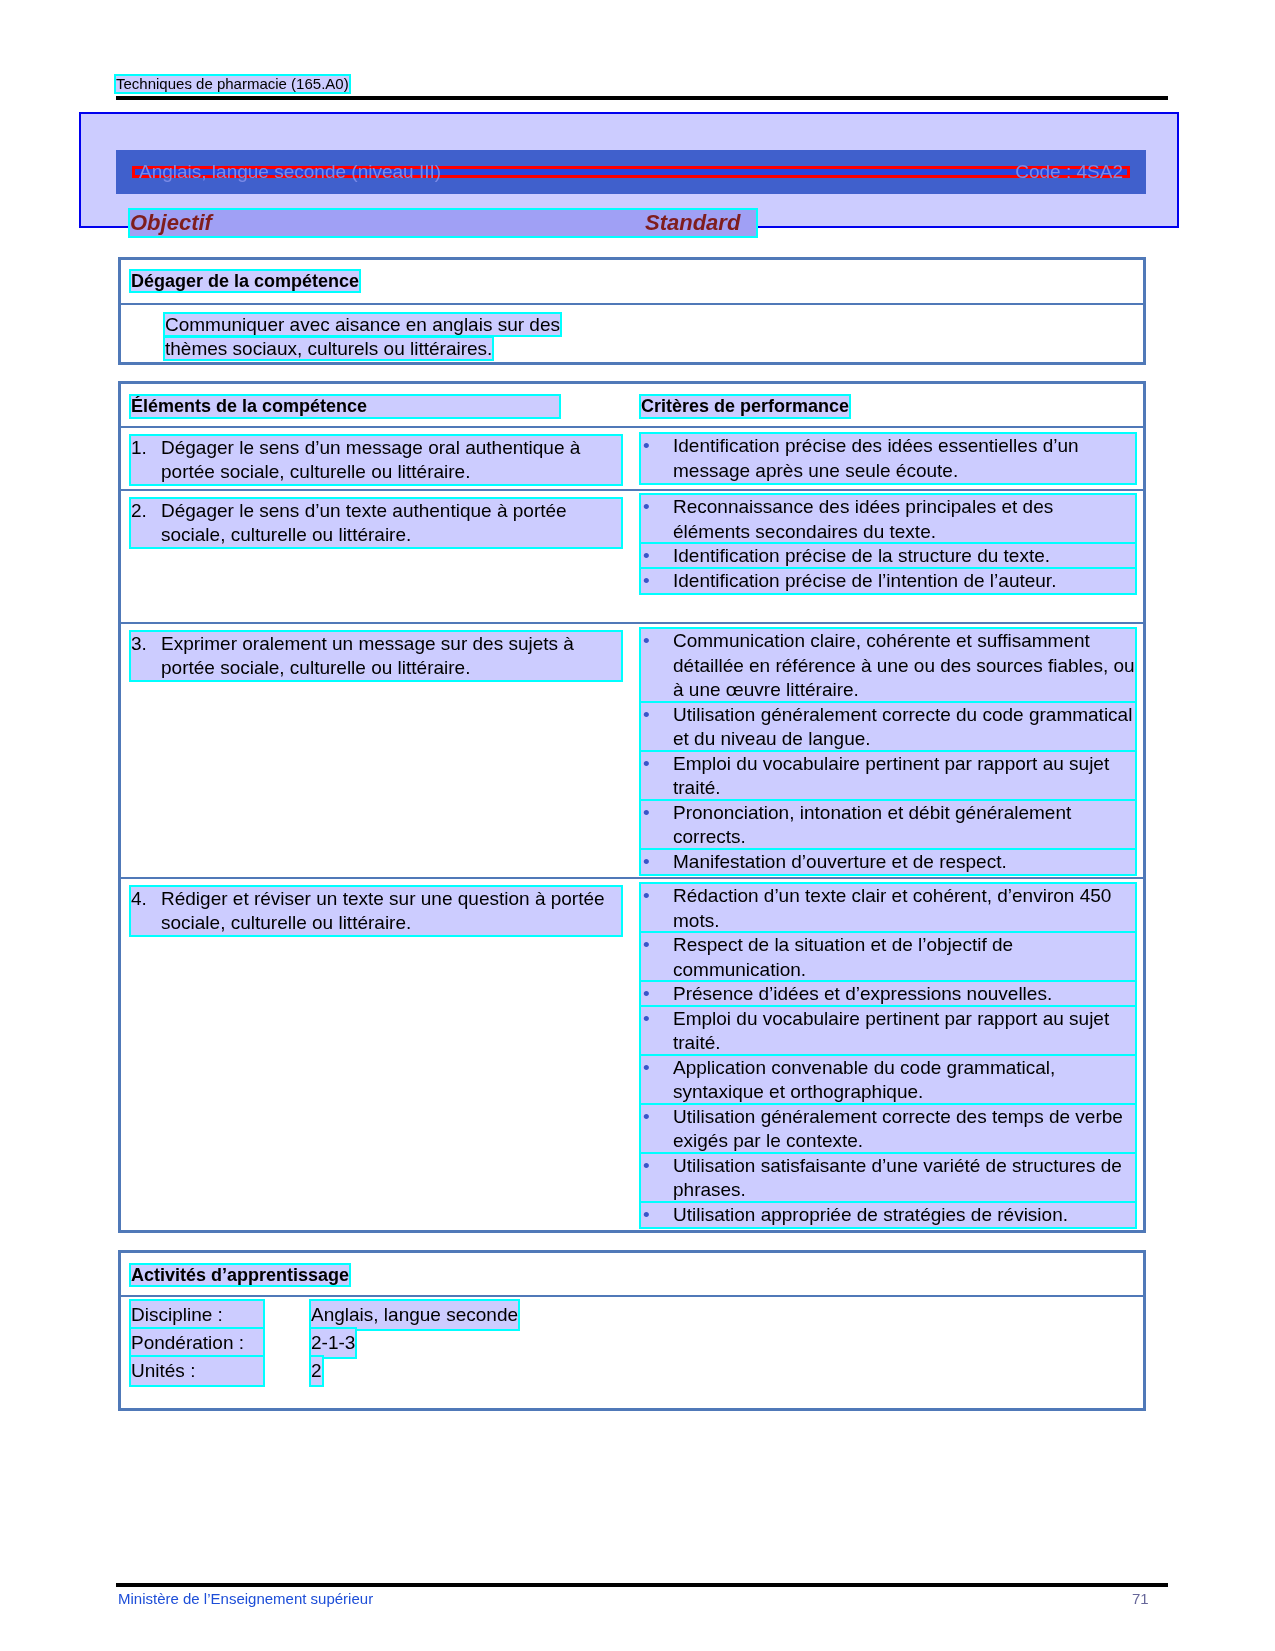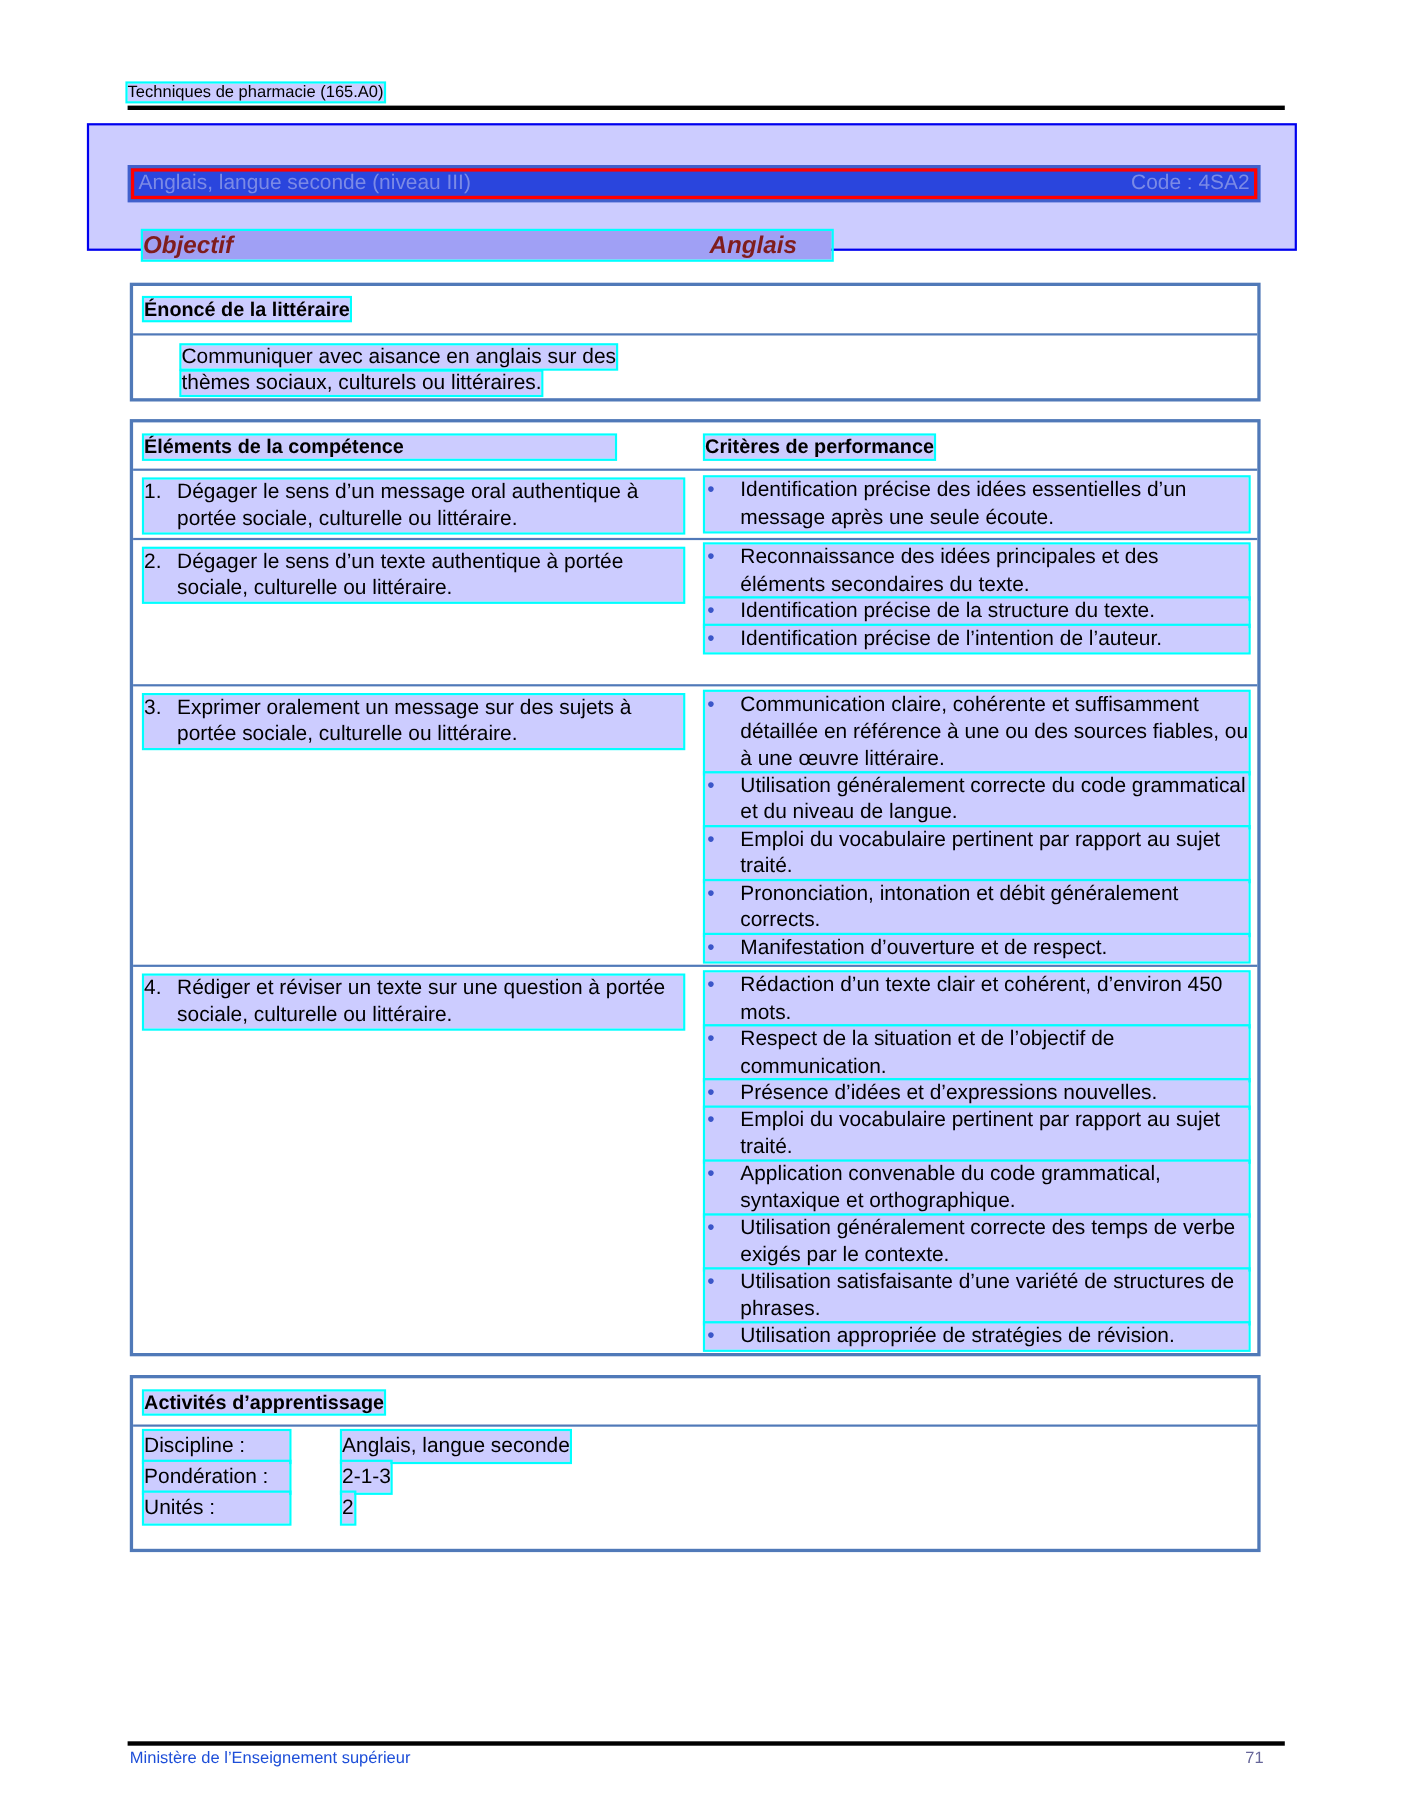--- a/index.html
+++ b/index.html
@@ -3,21 +3,21 @@
 <meta charset="utf-8">
 <style>
   html, body { margin:0; padding:0; }
   body { width:1275px; height:1651px; position:relative; background:#ffffff;
          font-family:"Liberation Sans", sans-serif; color:#000; overflow:hidden; }
   .abs { position:absolute; }
   .hl { background:#ccccff; outline:2px solid #00ffff; }
   #running-header { left:116px; top:76px; font-size:15px; line-height:16px; }
   #header-rule { left:116px; top:96px; width:1052px; height:4px; background:#000; }
   #title-overlay { left:79px; top:112px; width:1100px; height:116px; background:#ccccff; border:2px solid #0000ee; box-sizing:border-box; }
-  #title-bar { left:116px; top:150px; width:1030px; height:34px; background:#4060cc; box-sizing:border-box; padding:3px; }
+  #title-bar { left:116px; top:150px; width:1030px; height:44px; background:#4060cc; box-sizing:border-box; padding:16px; }
   #title-bar-inner { width:100%; height:100%; background:#2a45dd; border:3px solid #ff0000; box-sizing:border-box; display:flex; justify-content:space-between; align-items:center; padding:0 4px; }
   #title-bar-inner span { color:#7b8ae6; font-size:19px; }
   .sub-head { top:210px; font-size:22px; font-weight:bold; font-style:italic; color:#7f1d1d; line-height:26px; }
   #objectif-label { left:130px; width:626px; background:#a0a0f5; outline:2px solid #00ffff; }
   #standard-label { left:645px; }
   .box { position:absolute; left:118px; width:1028px; border:3px solid #5079b8; box-sizing:border-box; background:#fff; }
   .box .row { border-bottom:2px solid #5079b8; position:relative; box-sizing:border-box; }
   .box .row:last-child { border-bottom:none; }
   .bold { font-weight:bold; font-size:18px; }
   .txt { font-size:19px; line-height:24px; }
@@ -41,25 +41,25 @@
 <div id="header-rule" class="abs"></div>
 
 <div id="title-overlay" class="abs"></div>
 <div id="title-bar" class="abs">
   <div id="title-bar-inner">
     <span>Anglais, langue seconde (niveau III)</span>
     <span>Code : 4SA2</span>
   </div>
 </div>
 <div id="objectif-label" class="abs sub-head">Objectif</div>
-<div id="standard-label" class="abs sub-head">Anglais</div>
+<div id="standard-label" class="abs sub-head">Standard</div>
 
 <div class="box" style="top:257px;height:108px;">
   <div class="row" style="height:45px;padding:11px 0 0 10px;">
-    <span class="bold hl">Énoncé de la littéraire</span>
+    <span class="bold hl">Dégager de la compétence</span>
   </div>
   <div class="row" style="padding:8px 0 0 10px;margin-left:34px;">
     <div class="txt"><span class="hl">Communiquer avec aisance en anglais sur des</span></div>
     <div class="txt"><span class="hl">thèmes sociaux, culturels ou littéraires.</span></div>
   </div>
 </div>
 
 <div class="box" style="top:381px;height:852px;">
   <div class="row" style="height:44px;">
     <span class="bold hl abs" style="left:10px;top:12px;width:428px;">Éléments de la compétence</span>

